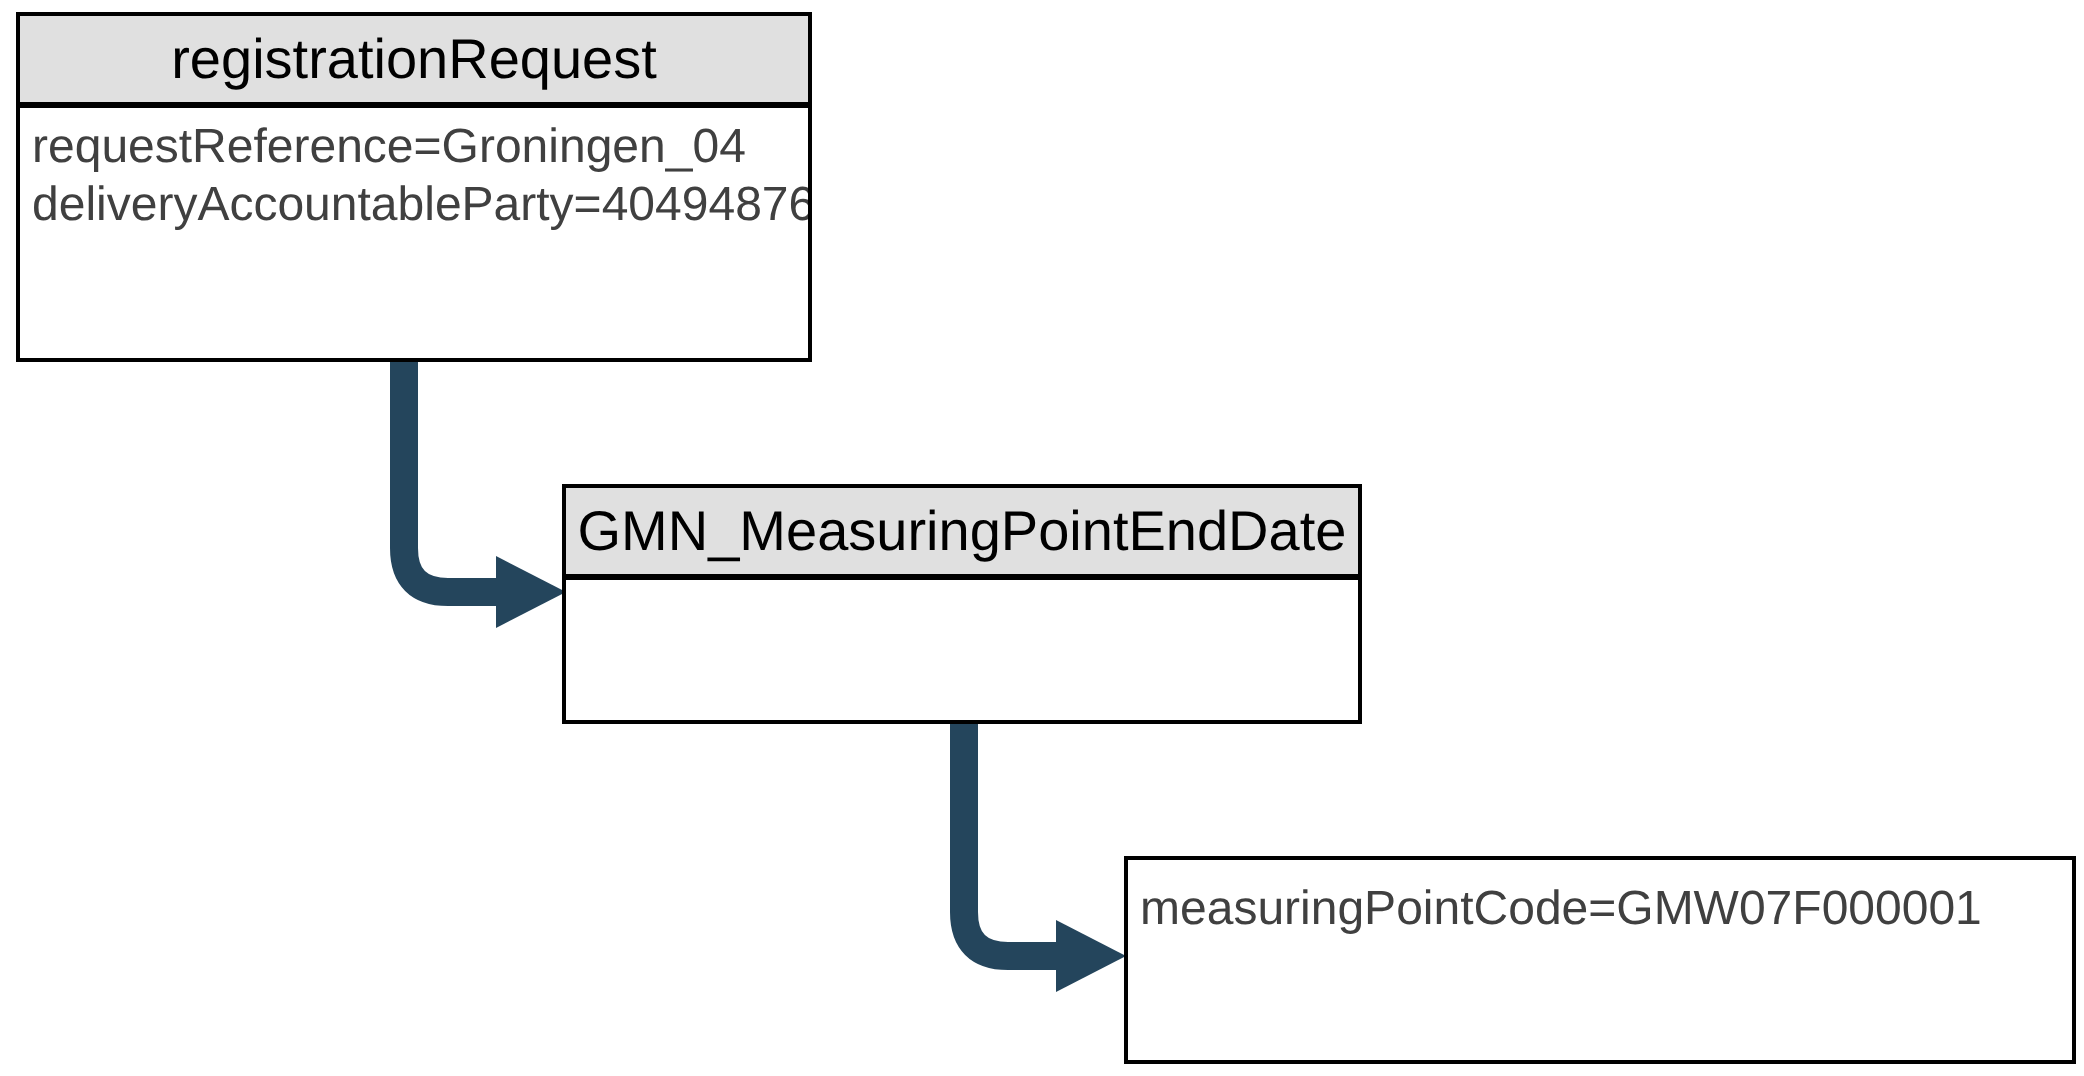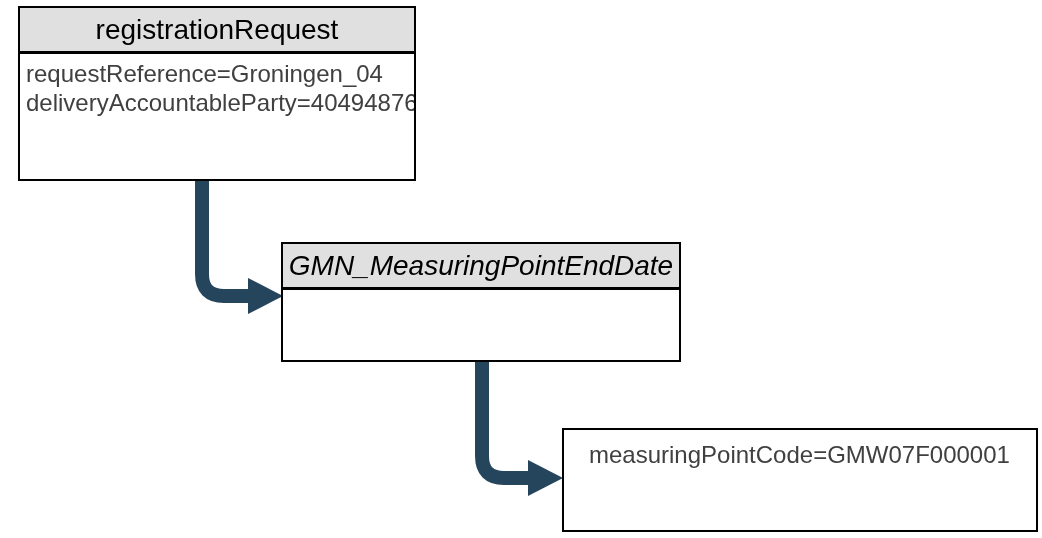--- a/index.html
+++ b/index.html
@@ -43,25 +43,25 @@
   .node-body {
     padding: 5px 0 0 6px;
     overflow: hidden;
   }
   .attr-line {
     font-size: 24px;
     line-height: 29px;
     color: #404040;
     white-space: nowrap;
   }
-  #node-request       { left: 18px;   top: 6px;   width: 398px; height: 175px; }
+  #node-request       { left: 8px;   top: 6px;   width: 398px; height: 175px; }
   #node-enddate       { left: 281px; top: 242px; width: 400px; height: 120px; }
   #node-measuringpoint{ left: 562px; top: 428px; width: 476px; height: 104px; }
   #node-enddate .node-body { padding-top: 7px; }
-  #node-measuringpoint .node-body { padding-top: 10px; margin-left: 19px; }
+  #node-measuringpoint .node-body { padding-top: 10px; }
 </style>
 </head>
 <body>
 
 <div class="canvas">
 
   <svg class="connectors" viewBox="0 0 1042 538" xmlns="http://www.w3.org/2000/svg" aria-hidden="true">
     <g>
       <path d="M 202 181 L 202 274 Q 202 296 224 296 L 248 296" fill="none" stroke-width="14" stroke="#24455C"></path>
       <polygon points="248,278 283,296 248,314" fill="#24455C"></polygon>
@@ -74,21 +74,21 @@
 
   <div class="node" id="node-request">
     <div class="node-header" style="background-color: rgb(224, 224, 224);">registrationRequest</div>
     <div class="node-body">
       <div class="attr-line">requestReference=Groningen_04</div>
       <div class="attr-line">deliveryAccountableParty=40494876</div>
     </div>
   </div>
 
   <div class="node" id="node-enddate">
-    <div class="node-header" style="background-color: rgb(224, 224, 224); font-style: italic;">GMN_MeasuringPointEndDate</div>
+    <div class="node-header" style="background-color: rgb(224, 224, 224);">GMN_MeasuringPointEndDate</div>
   </div>
 
   <div class="node" id="node-measuringpoint">
     <div class="node-body">
       <div class="attr-line">measuringPointCode=GMW07F000001</div>
     </div>
   </div>
 
 </div>
 

